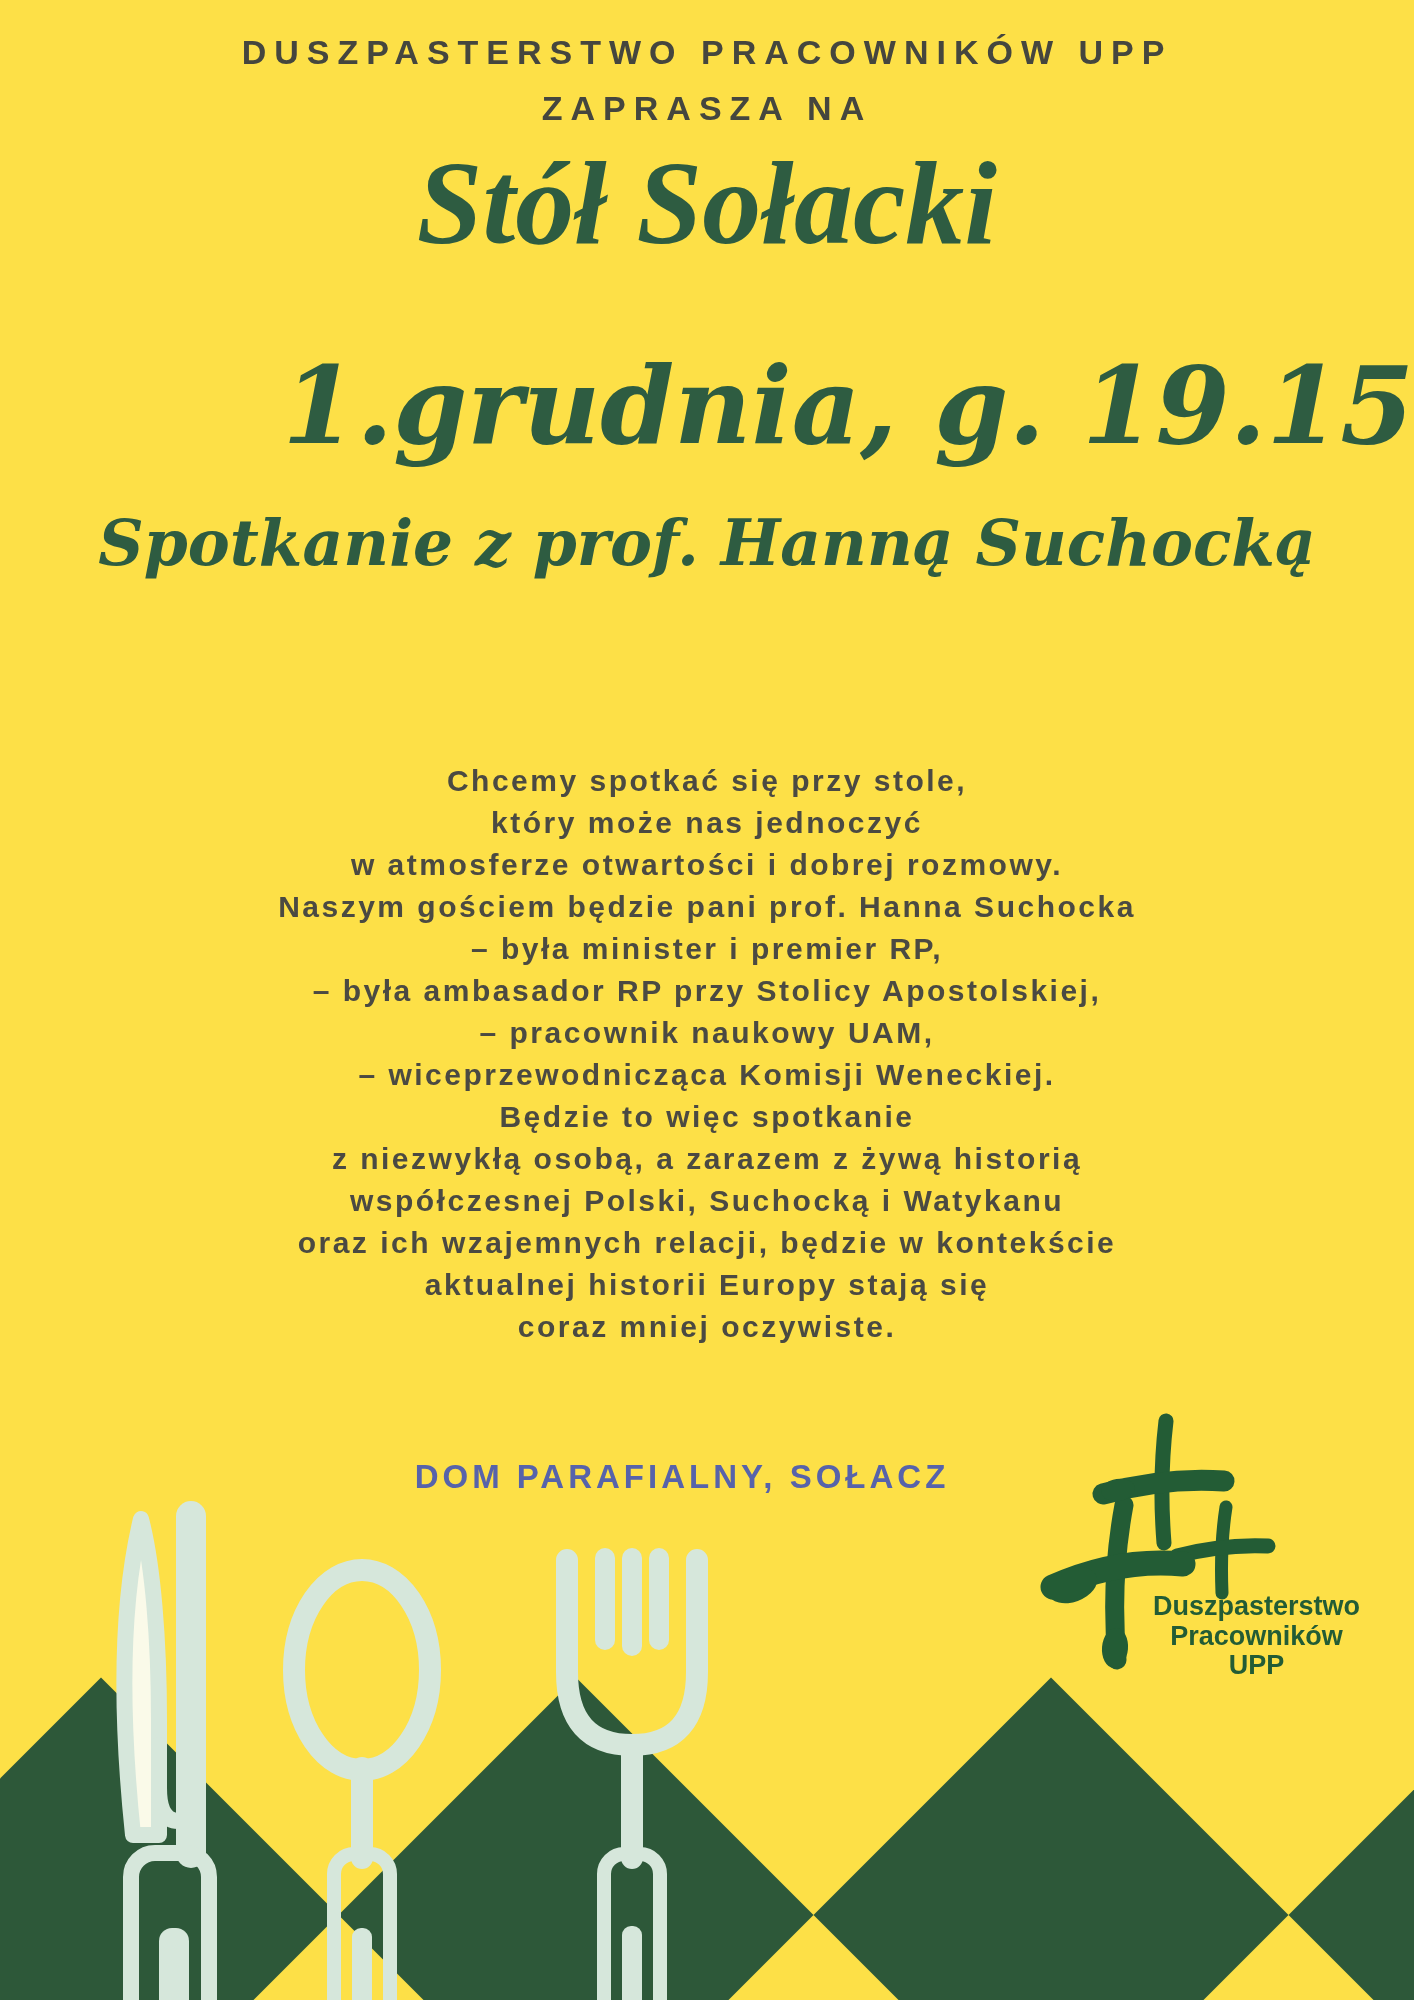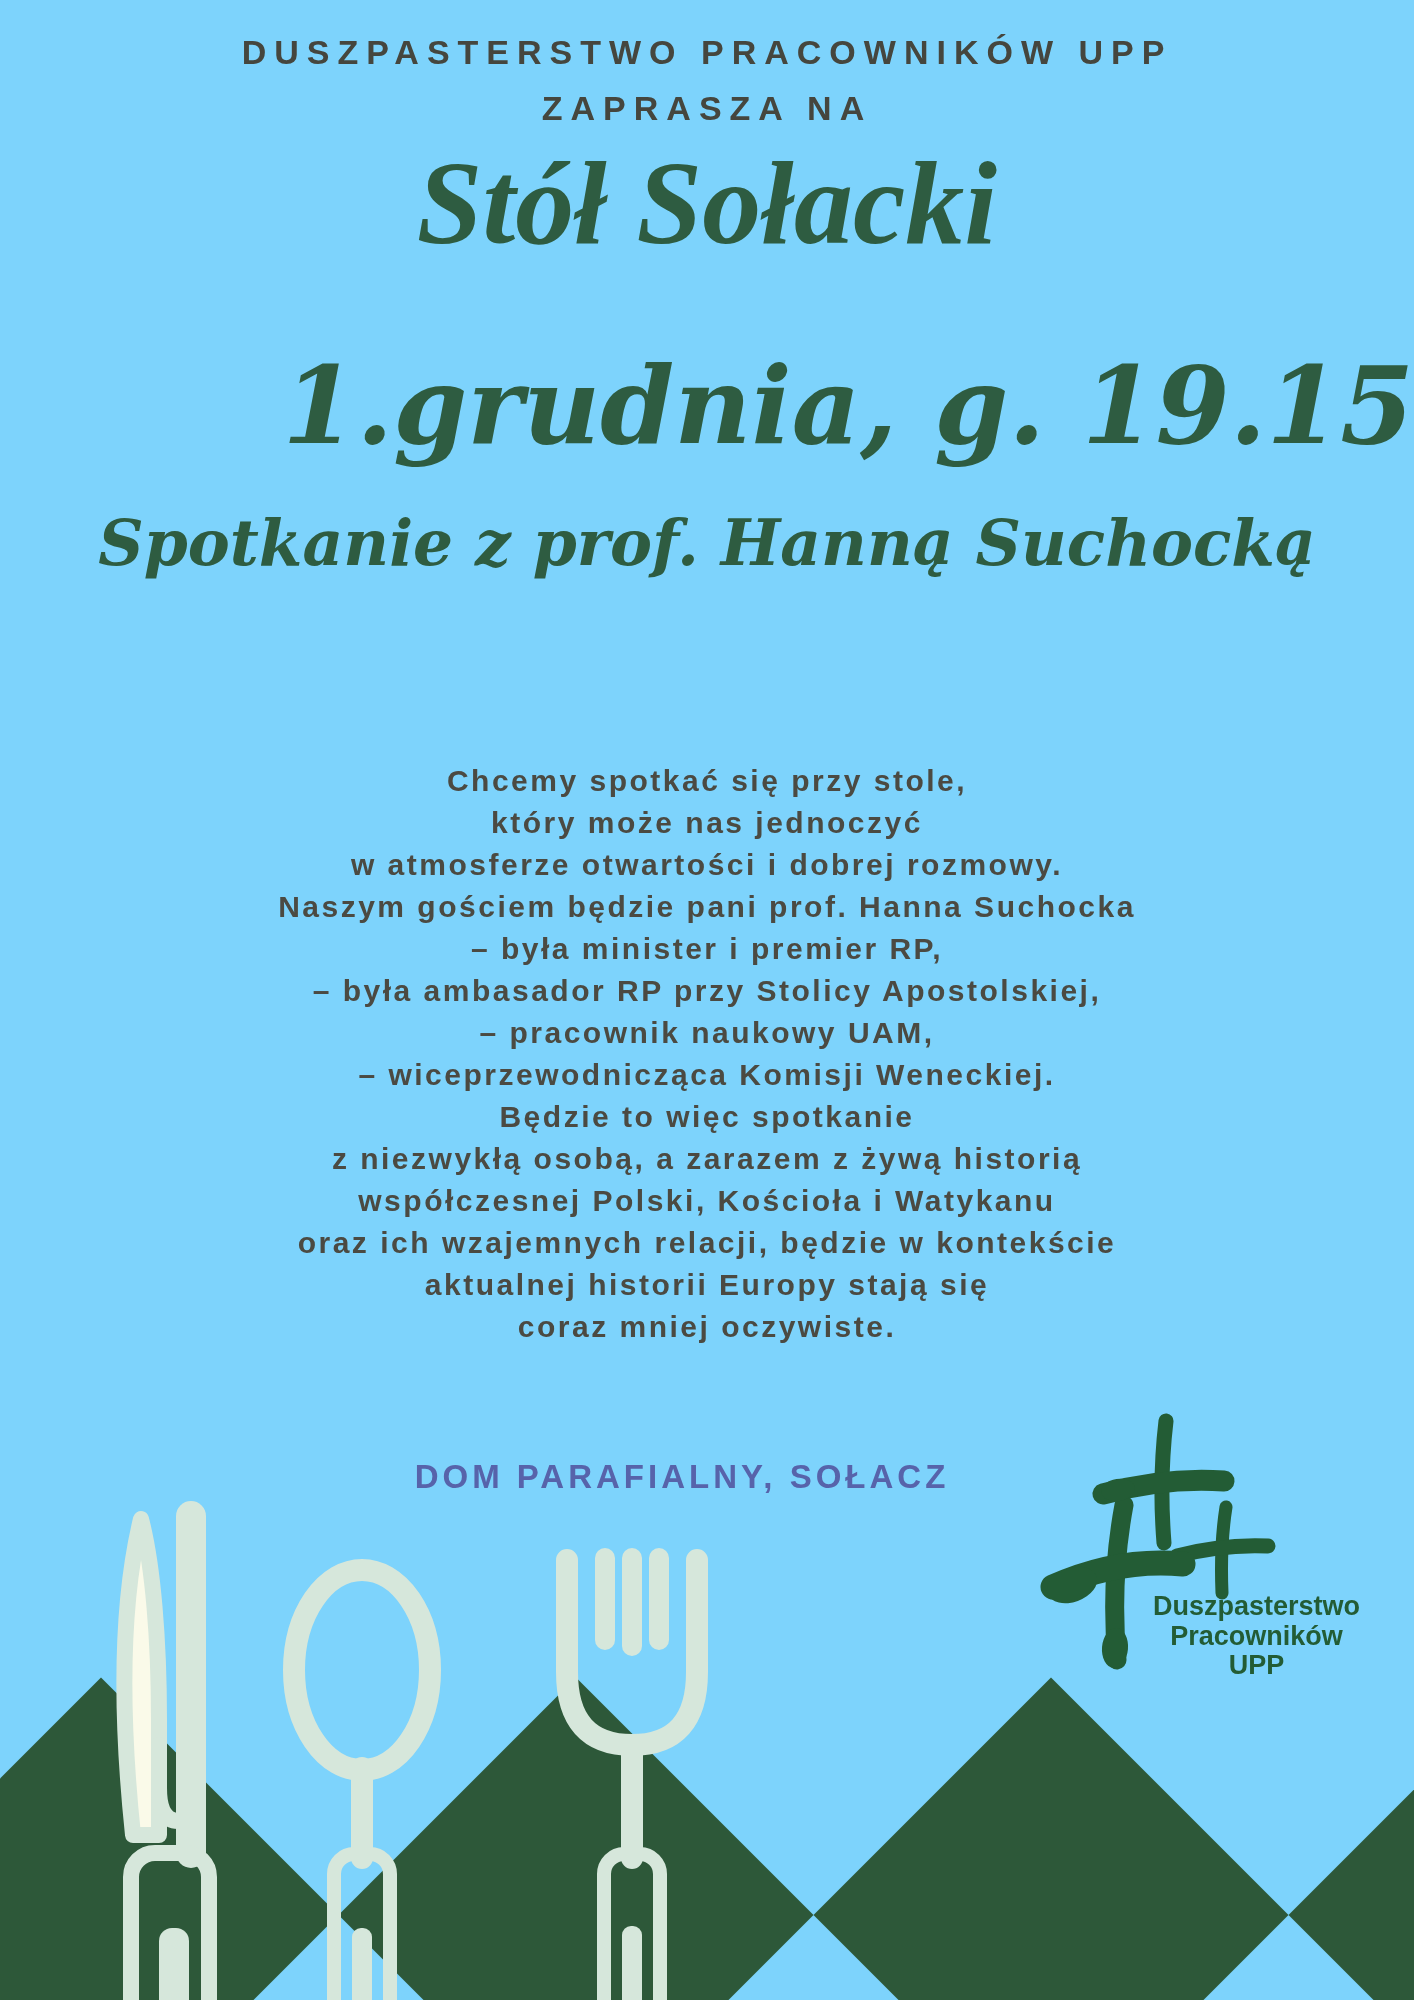--- a/index.html
+++ b/index.html
@@ -1,19 +1,19 @@
 <!DOCTYPE html>
 <html><head>
 <meta charset="utf-8">
 <style>
   html,body{margin:0;padding:0;background:#e8e8e0;}
   .poster{
     position:relative;
     width:1414px;height:2000px;
-    background:#7dd3fc;
+    background:#fde047;
     overflow:hidden;
     font-family:"Liberation Sans", sans-serif;
   }
   .abs{position:absolute;}
   .center{left:0;width:1414px;text-align:center;}
 
   .kicker{
     top:24px;
     color:#45463e;
     font-size:34px;font-weight:bold;
@@ -84,21 +84,21 @@
     <div>Chcemy spotkać się przy stole,</div>
     <div>który może nas jednoczyć</div>
     <div>w atmosferze otwartości i dobrej rozmowy.</div>
     <div>Naszym gościem będzie pani prof. Hanna Suchocka</div>
     <div>– była minister i premier RP,</div>
     <div>– była ambasador RP przy Stolicy Apostolskiej,</div>
     <div>– pracownik naukowy UAM,</div>
     <div>– wiceprzewodnicząca Komisji Weneckiej.</div>
     <div>Będzie to więc spotkanie</div>
     <div>z niezwykłą osobą, a zarazem z żywą historią</div>
-    <div>współczesnej Polski, Kościoła i Watykanu</div>
+    <div>współczesnej Polski, Suchocką i Watykanu</div>
     <div>oraz ich wzajemnych relacji, będzie w kontekście</div>
     <div>aktualnej historii Europy stają się</div>
     <div>coraz mniej oczywiste.</div>
   </div>
 
   <div class="abs center location">DOM PARAFIALNY, SOŁACZ</div>
 
   <svg class="abs" style="left:1030px;top:1400px;" width="270" height="290" viewBox="1030 1400 270 290">
     <g fill="none" stroke="#235c35" stroke-linecap="round">
 

